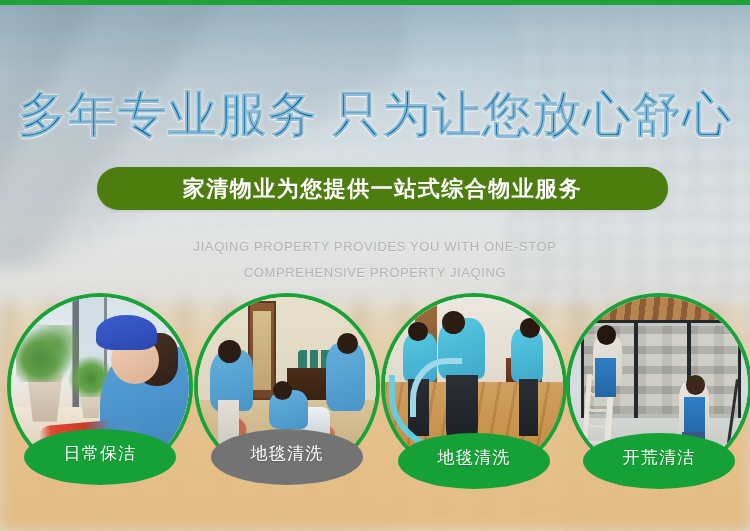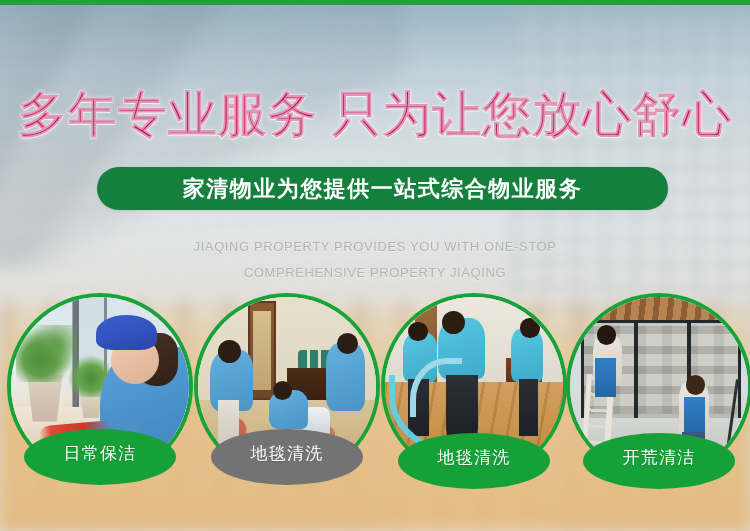--- a/index.html
+++ b/index.html
@@ -545,23 +545,23 @@
   <div class="bg-photo">
     <div class="bg-facade"></div>
     <div class="bg-tower-right"></div>
     <div class="bg-girders"></div>
     <div class="bg-curtain"></div>
     <div class="bg-floor"></div>
   </div>
 
   <div class="top-rule" style="background:#22a03c"></div>
 
-  <div class="headline" style="color:#be185d">多年专业服务 只为让您放心舒心</div>
-
-  <div class="pill" style="background:#15803d">
+  <div class="headline" style="color:#0369a1">多年专业服务 只为让您放心舒心</div>
+
+  <div class="pill" style="background:#4d7c0f">
     <span class="pill-text">家清物业为您提供一站式综合物业服务</span>
   </div>
 
   <div class="eng-sub">
     <div>JIAQING PROPERTY PROVIDES YOU WITH ONE-STOP</div>
     <div>COMPREHENSIVE PROPERTY JIAQING</div>
   </div>
 
   <div class="cards">
 

